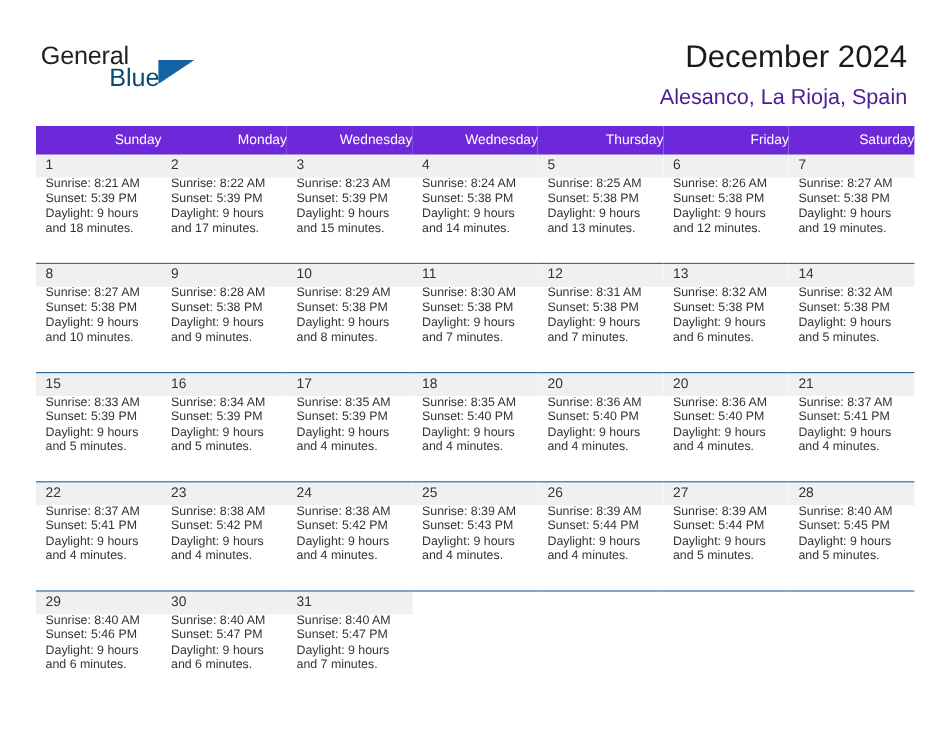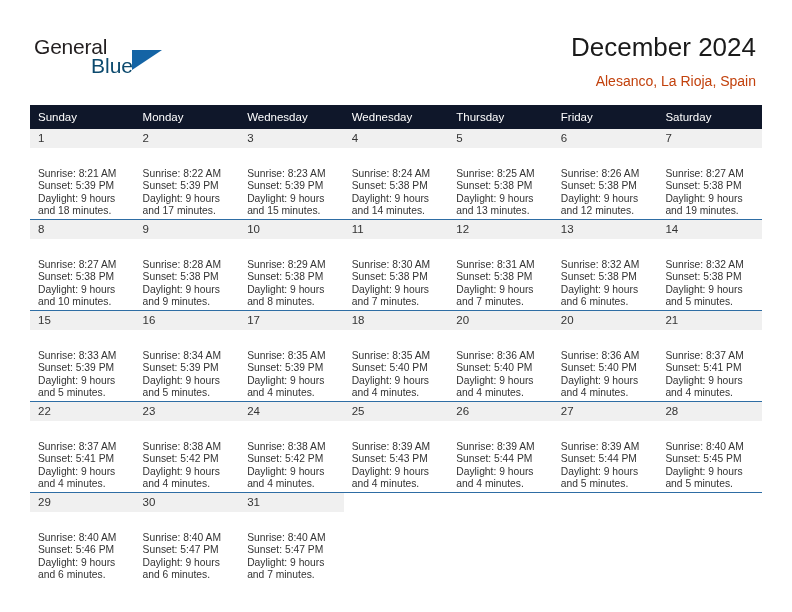--- a/index.html
+++ b/index.html
@@ -72,41 +72,41 @@
   }
   .cal-title {
     font-size: 26px;
     font-weight: normal;
     color: #1a1a1a;
     line-height: 34px;
     white-space: nowrap;
   }
   .cal-subtitle {
     margin-top: 8px;
-    font-size: 14px;
-    color: #c2410c;
+    font-size: 18px;
+    color: #4c1d95;
     line-height: 18px;
     white-space: nowrap;
   }
 
   
   .cal {
     position: absolute;
     left: 30px;
     top: 105px;
     width: 732px;
     border-collapse: collapse;
     table-layout: fixed;
   }
   .cal th {
-    background: #0f172a;
+    background: #6d28d9;
     color: #ffffff;
     font-size: 11.5px;
     font-weight: normal;
-    text-align: left;
+    text-align: right;
     padding: 5px 0 5px 8px;
     height: 14px;
     border: none;
   }
   .cal td {
     width: 104.57px;
     vertical-align: top;
     padding: 0;
     border: none;
     height: 90px;
@@ -130,21 +130,21 @@
     color: #333333;
     padding: 3px 0 3px 8px;
     line-height: 13px;
     height: 13px;
   }
   .cell-inner.empty .daynum {
     background: transparent;
     color: transparent;
   }
   .details {
-    padding: 20px 6px 0 8px;
+    padding: 0 6px 0 8px;
     font-size: 10.3px;
     line-height: 12.4px;
     color: #333333;
   }
   .details div {
     white-space: nowrap;
   }
 </style>
 </head>
 <body>

